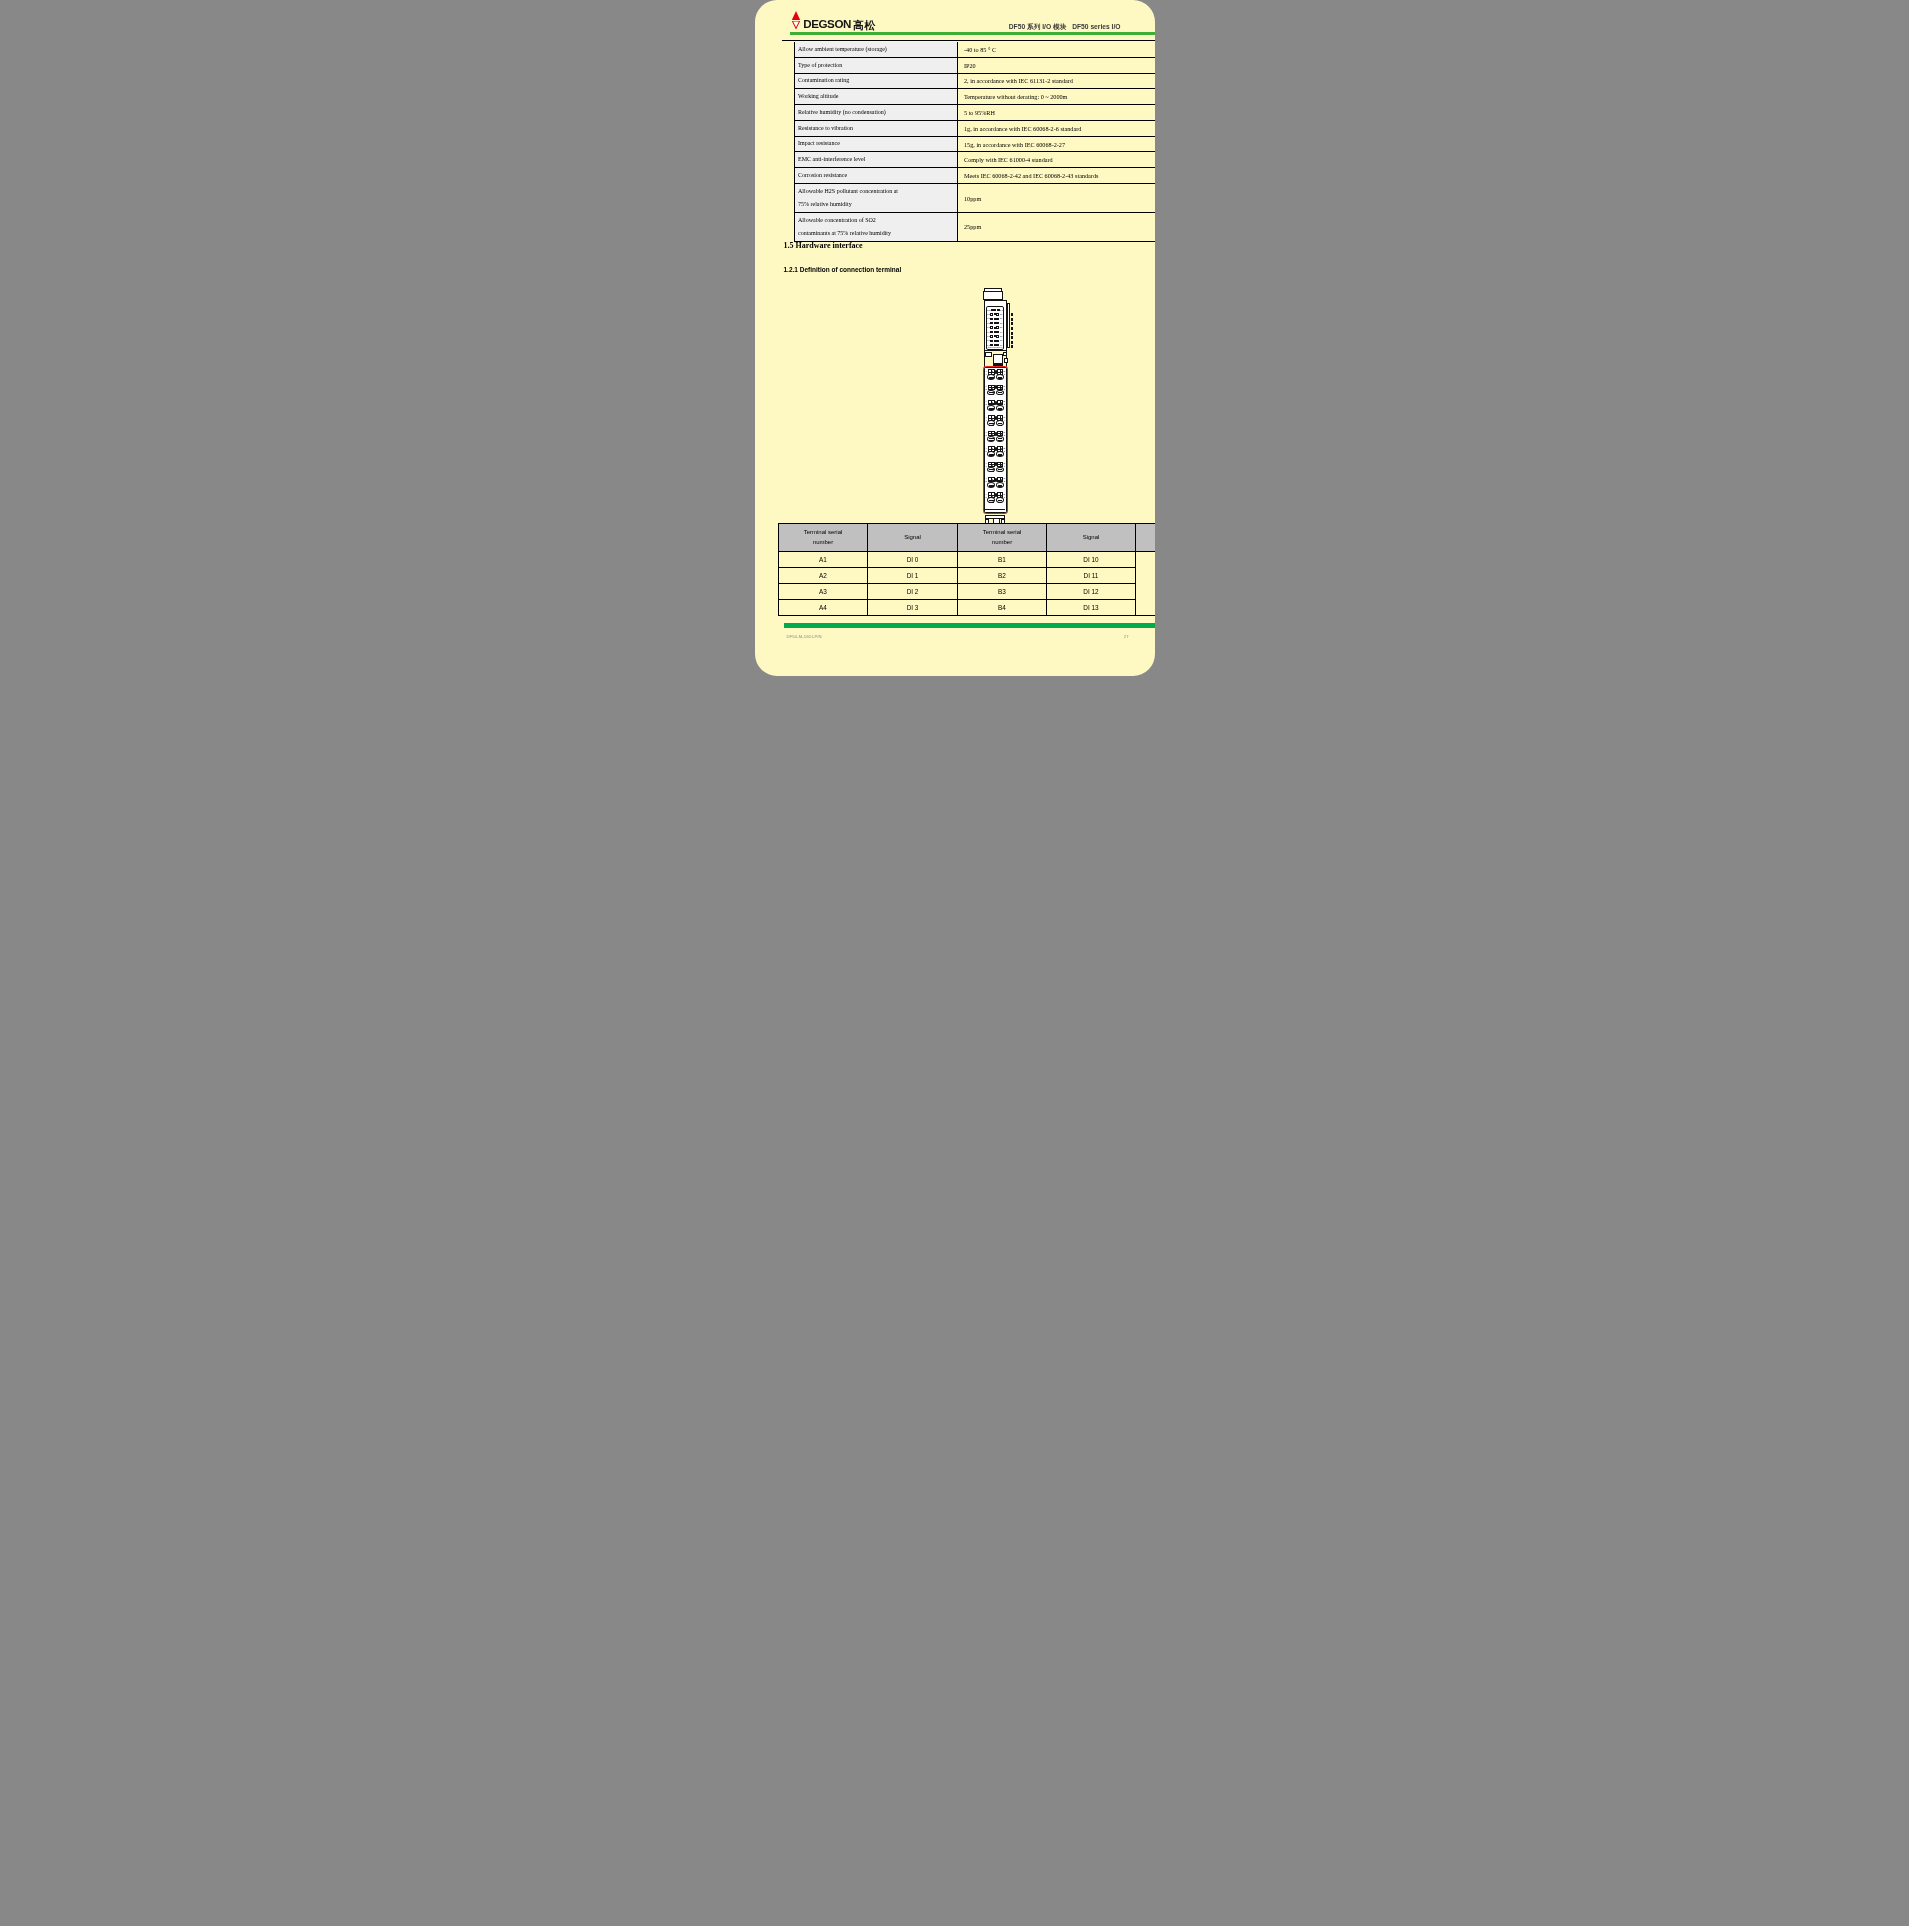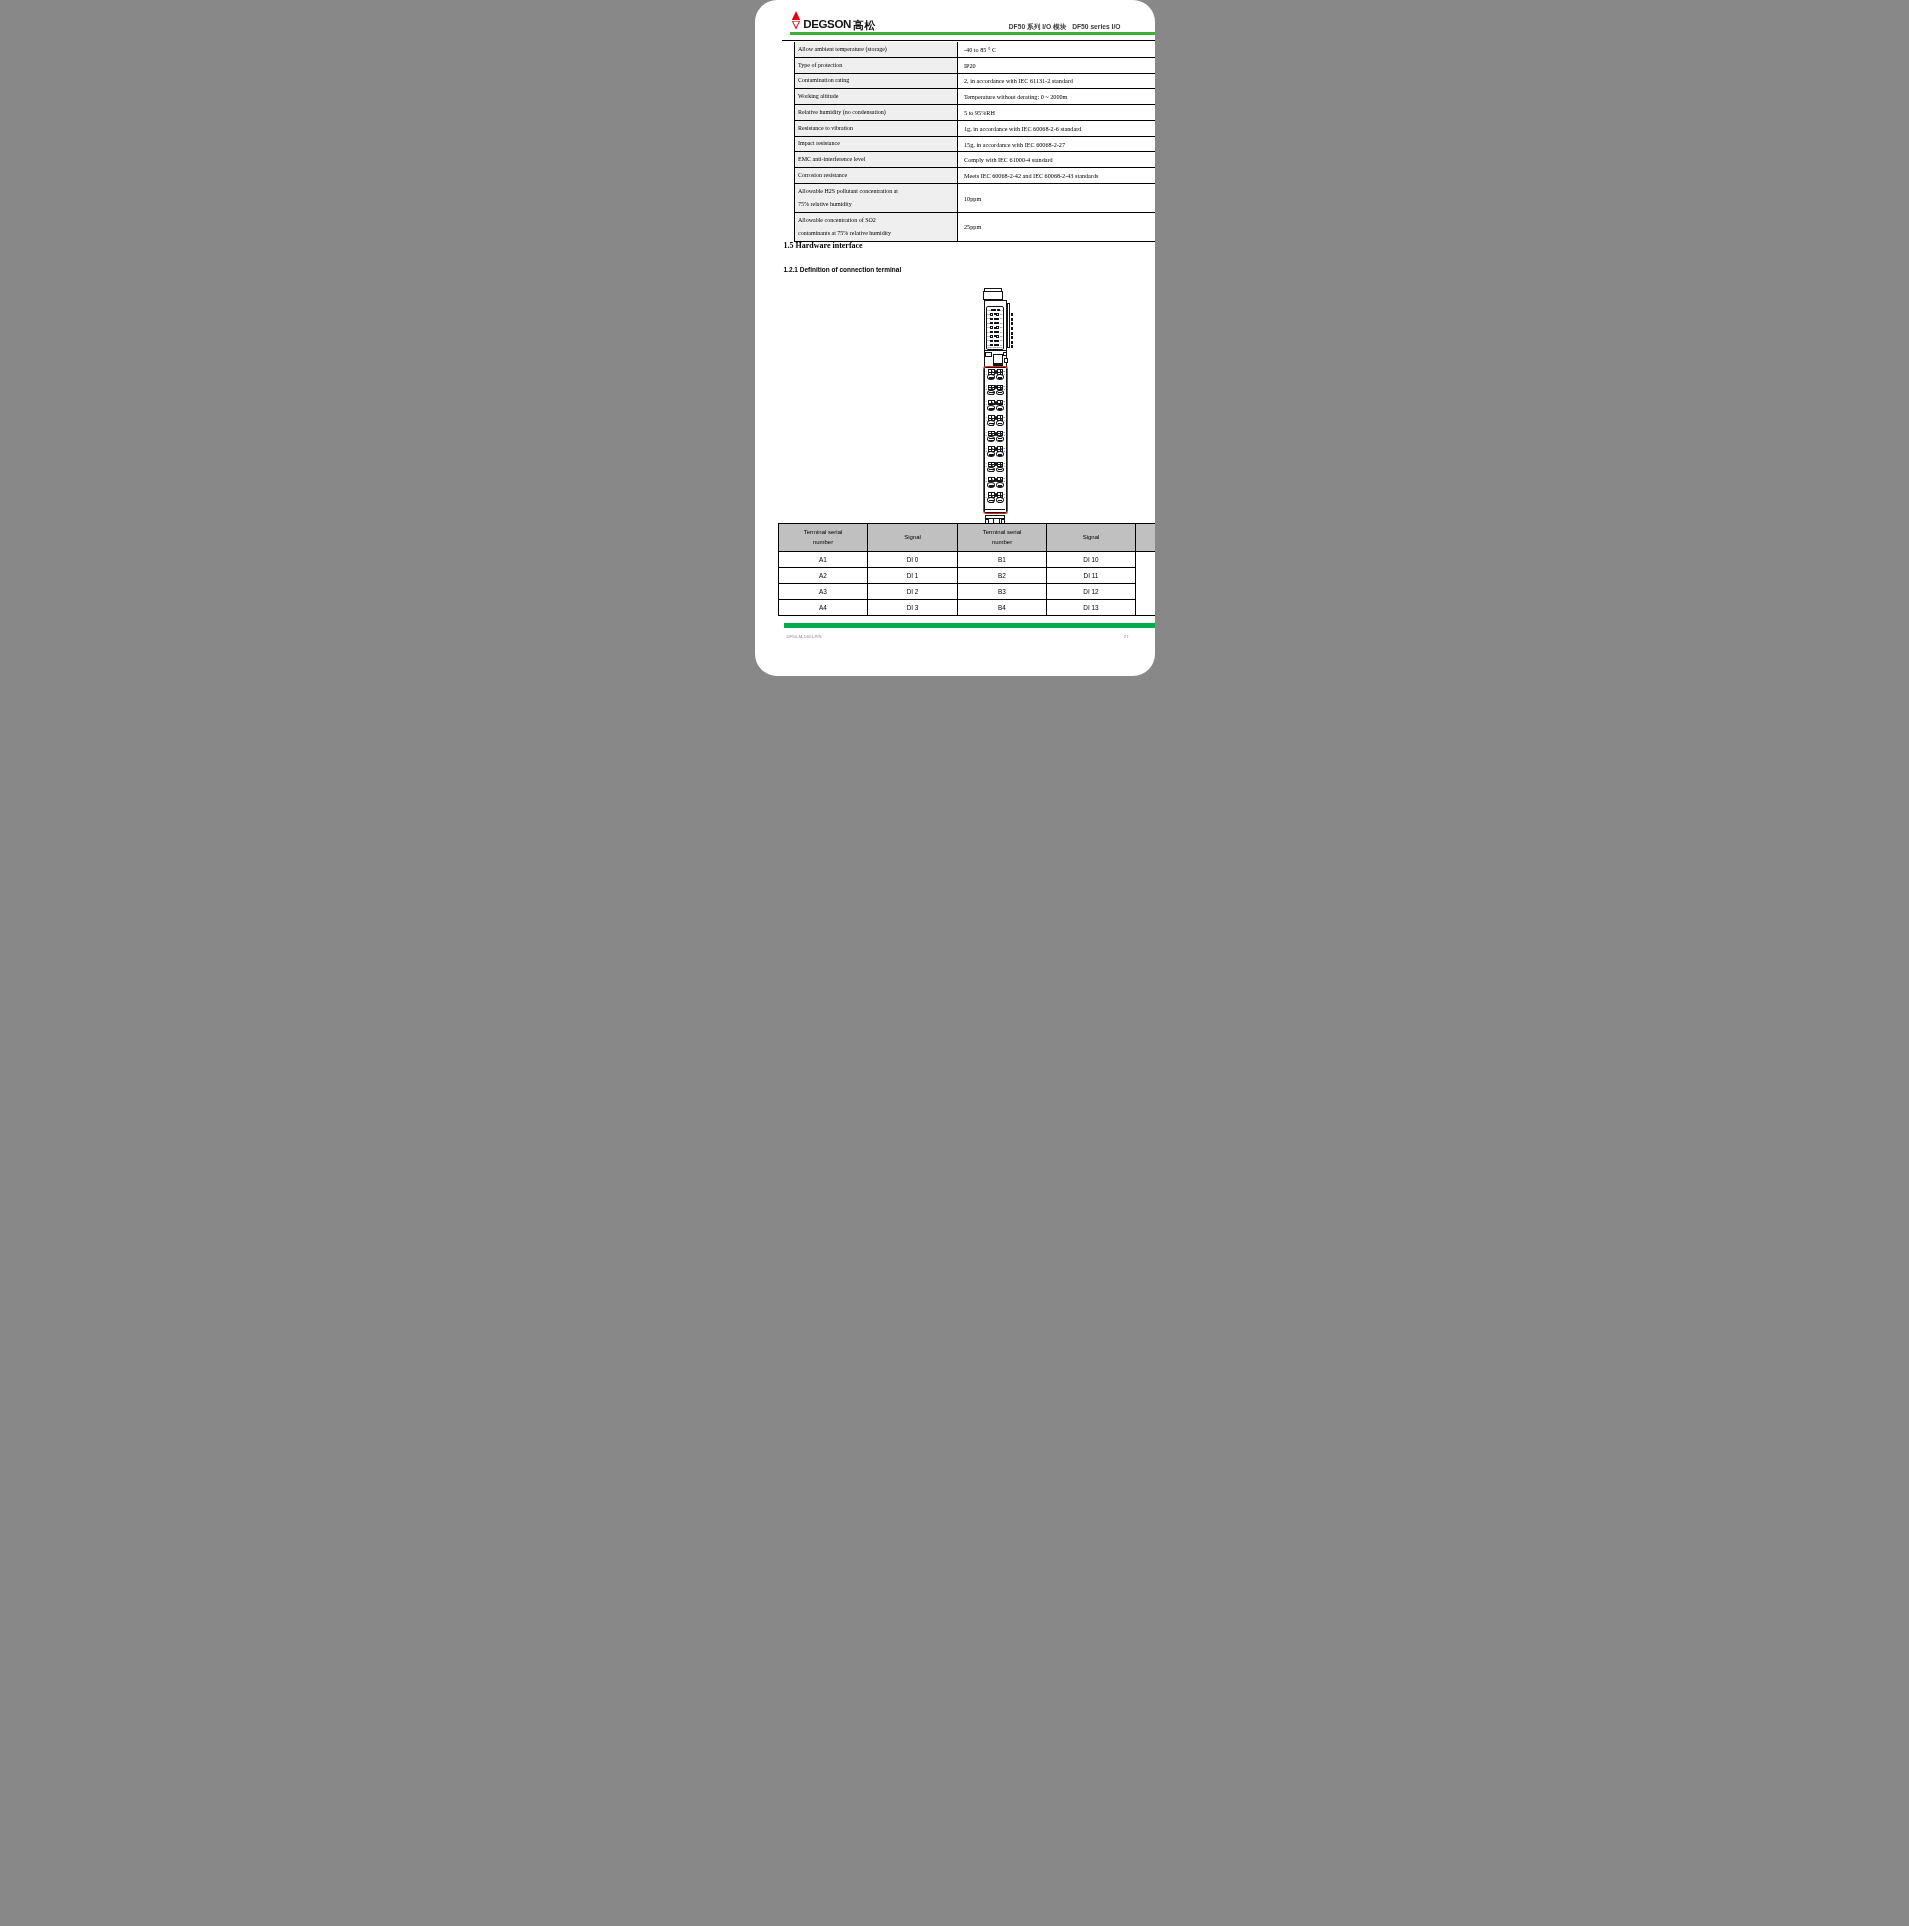--- a/index.html
+++ b/index.html
@@ -1,18 +1,18 @@
 <!DOCTYPE html>
 <html style="font-size:6.2px"><head>
 <meta charset="utf-8">
 <style>
   html,body { margin:0; padding:0; background:#888; }
   .page {
     position:relative; width:400px; height:676px; margin:0 auto;
-    background:#ffffff; overflow:hidden;
+    background:#fef9c3; overflow:hidden;
     font-family:"Liberation Sans", sans-serif; color:#000;border-radius:22px;
   }
 
   
   .logo { position:absolute; left:36px; top:10.8px; display:flex; align-items:flex-end; }
   .logo-icon { width:10px; height:19px; margin-right:2.7px; }
   .logo-word { font-size:11.6px; font-weight:900; letter-spacing:-0.4px; color:#141414; line-height:0.9; }
   .logo-cjk  { font-size:10.8px; font-weight:700; color:#141414; line-height:0.95; margin-left:1.9px; letter-spacing:0.8px; }
   .header-title { position:absolute; right:34px; top:23px; display:flex; gap:5.8px;
                   font-size:6.7px; font-weight:bold; color:#3a3a3a; white-space:nowrap; }

